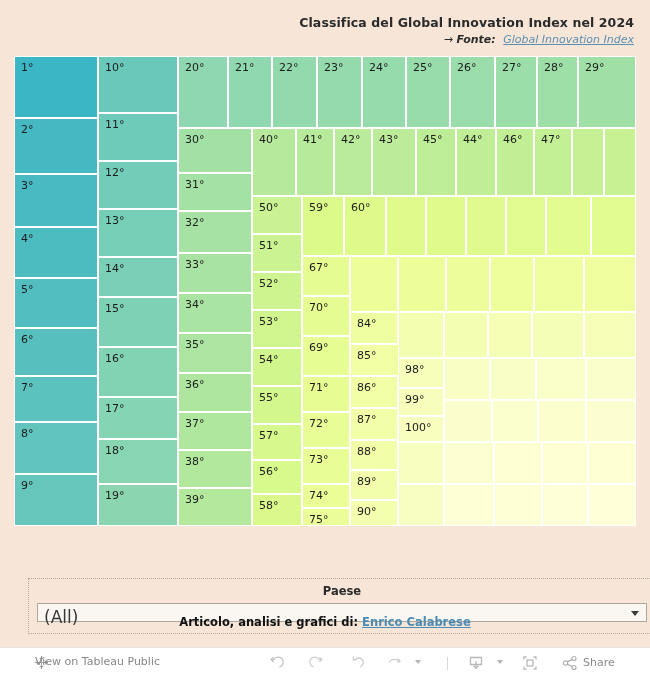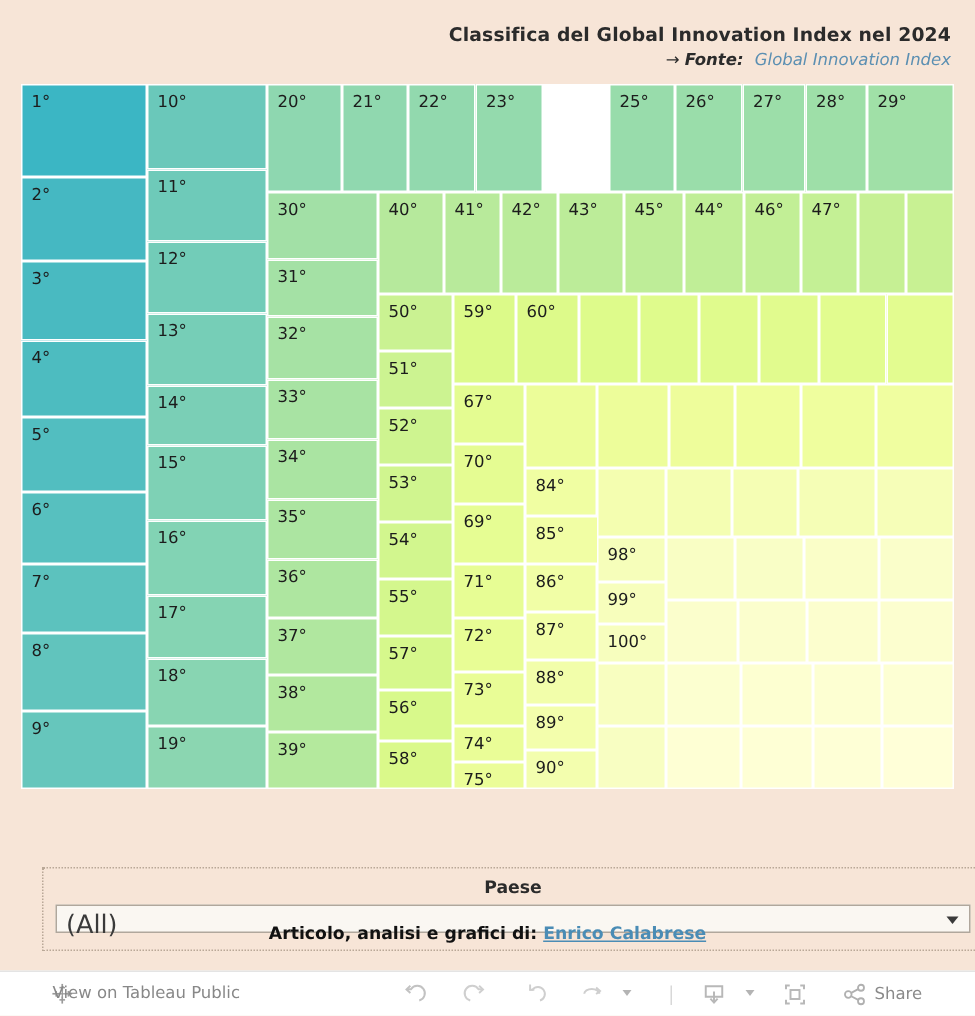--- a/index.html
+++ b/index.html
@@ -19,21 +19,21 @@
     font-size:12.5px;font-weight:bold;color:#2b2b2b;
     white-space:nowrap;letter-spacing:0.1px;
   }
   #source-line{
     position:absolute;right:16px;top:33px;
     font-size:11px;white-space:nowrap;
   }
   #source-arrow{color:#2b2b2b;font-style:italic;}
   #source-label{color:#2b2b2b;font-style:italic;font-weight:bold;margin-right:4px;margin-top:38px;}
   #source-link{
-    color:#5b8fb2;font-style:italic;cursor:pointer;
+    color:#5b8fb2;font-style:italic;text-decoration:underline;cursor:pointer;
   }
   
   #treemap{
     position:absolute;left:14px;top:56px;width:622px;height:470px;
     background:#ffffff;
   }
   .cell{
     position:absolute;box-sizing:border-box;
     border:1.5px solid #ffffff;
     overflow:hidden;
@@ -175,20 +175,23 @@
       <span>20°</span>
     </div>
     <div class="cell" style="left: 214px; top: 0px; width: 44px; height: 72px; background: rgb(144, 216, 175);">
       <span>21°</span>
     </div>
     <div class="cell" style="left: 258px; top: 0px; width: 45px; height: 72px; background: rgb(146, 217, 174);">
       <span>22°</span>
     </div>
     <div class="cell" style="left: 303px; top: 0px; width: 45px; height: 72px; background: rgb(148, 218, 173);">
       <span>23°</span>
+    </div>
+    <div class="cell" style="left: 348px; top: 0px; width: 44px; height: 72px; background: rgb(150, 219, 172);">
+      <span>24°</span>
     </div>
     <div class="cell" style="left: 392px; top: 0px; width: 44px; height: 72px; background: rgb(152, 220, 171);">
       <span>25°</span>
     </div>
     <div class="cell" style="left: 436px; top: 0px; width: 45px; height: 72px; background: rgb(154, 221, 170);">
       <span>26°</span>
     </div>
     <div class="cell" style="left: 481px; top: 0px; width: 42px; height: 72px; background: rgb(156, 222, 169);">
       <span>27°</span>
     </div>

